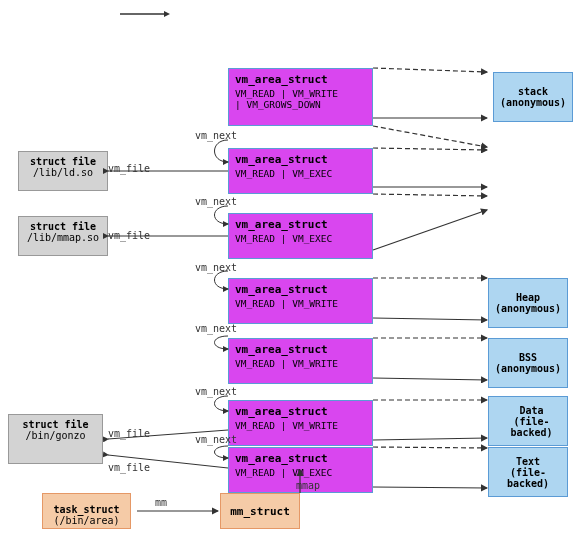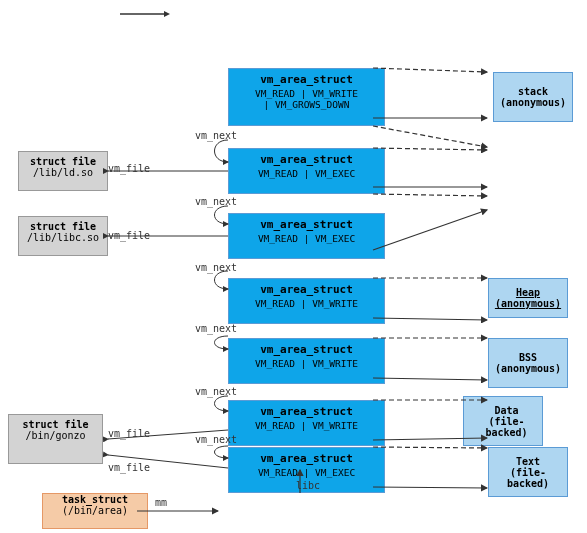--- a/index.html
+++ b/index.html
@@ -40,26 +40,25 @@
       align-items: center;
     }
     .legend-line svg {
       width: 50px;
       height: 12px;
     }
 
     
     .vma-box {
       position: absolute;
-      background: #0ea5e9;
+      background: #d946ef;
       border: 1px solid #5b9bd5;
-      text-align: center;
       padding: 4px 6px;
       font-size: 10px;
-      width: 157px;
+      width: 145px;
     }
     .vma-box .title {
       font-weight: bold;
       font-size: 11px;
       margin-bottom: 2px;
     }
     .vma-box .perms {
       font-size: 9.5px;
     }
 
@@ -91,22 +90,22 @@
       font-weight: bold;
     }
 
     
     .task-box {
       position: absolute;
       background: #f5cba7;
       border: 1px solid #e59866;
       text-align: center;
       font-size: 10px;
-      padding: 0 8px;
-      width: 106px;
+      padding: 10px 8px;
+      width: 89px;
     }
     .mm-box {
       position: absolute;
       background: #f5cba7;
       border: 1px solid #e59866;
       text-align: center;
       font-size: 11px;
       font-weight: bold;
       padding: 6px 8px;
       width: 80px;
@@ -179,68 +178,71 @@
   <div class="vma-box" style="top:447px;left:228px;height:46px;">
     <div class="title">vm_area_struct</div>
     <div class="perms">VM_READ | VM_EXEC</div>
   </div>
 
   <div class="region-box" style="top:72px;left:493px;height:50px;">
     <div>stack<br>(anonymous)</div>
   </div>
 
 
-  <div class="region-box" style="top:278px;left:488px;height:40px;text-decoration:underline;">
+  <div class="region-box" style="top:278px;left:488px;height:50px;">
     <div>Heap<br>(anonymous)</div>
   </div>
 
   <div class="region-box" style="top:338px;left:488px;height:50px;">
     <div>BSS<br>(anonymous)</div>
   </div>
 
-  <div class="region-box" style="top:396px;left:463px;height:50px;padding-left:7px;">
+  <div class="region-box" style="top:396px;left:488px;height:50px;padding-left:7px;">
     <div>Data<br>(file-<br>backed)</div>
   </div>
 
   <div class="region-box" style="top:447px;left:488px;height:50px;">
     <div>Text<br>(file-<br>backed)</div>
   </div>
 
   <div class="struct-box" style="top:151px;left:18px;height:40px;">
     <div class="title">struct file</div>
     <div>/lib/ld.so</div>
   </div>
   <div class="struct-box" style="top:216px;left:18px;height:40px;">
     <div class="title">struct file</div>
-    <div>/lib/libc.so</div>
+    <div>/lib/mmap.so</div>
   </div>
   <div class="struct-box" style="top:414px;left:8px;height:50px;width:95px;">
     <div class="title">struct file</div>
     <div>/bin/gonzo</div>
   </div>
 
   <div class="task-box" style="top:493px;left:42px;height:36px;">
     <div style="font-weight:bold">task_struct</div>
     <div>(/bin/area)</div>
+  </div>
+  <div class="mm-box" style="top:493px;left:220px;height:36px;">
+    <span>mm_struct</span>
   </div>
 
   <div class="label-text" style="top:130px;left:195px;">vm_next</div>
   <div class="label-text" style="top:196px;left:195px;">vm_next</div>
   <div class="label-text" style="top:262px;left:195px;">vm_next</div>
   <div class="label-text" style="top:323px;left:195px;">vm_next</div>
   <div class="label-text" style="top:386px;left:195px;">vm_next</div>
   <div class="label-text" style="top:434px;left:195px;">vm_next</div>
 
   <div class="label-text" style="top:163px;left:108px;">vm_file</div>
   <div class="label-text" style="top:230px;left:108px;">vm_file</div>
   <div class="label-text" style="top:428px;left:108px;">vm_file</div>
   <div class="label-text" style="top:462px;left:108px;">vm_file</div>
 
   <div class="label-text" style="top:497px;left:155px;">mm</div>
-  <div class="label-text" style="top:480px;left:296px;">libc</div>
+  <div class="label-text" style="top:480px;left:296px;">mmap</div>
 
   <svg class="arrows">
     <defs>
       <marker id="arrowhead-solid" markerWidth="6" markerHeight="6" refX="5" refY="3" orient="auto">
         <polygon points="0,0 6,3 0,6" fill="#333"></polygon>
       </marker>
       <marker id="arrowhead-dashed" markerWidth="6" markerHeight="6" refX="5" refY="3" orient="auto">
         <polygon points="0,0 6,3 0,6" fill="#333"></polygon>
       </marker>
       <marker id="arrowhead-left" markerWidth="6" markerHeight="6" refX="1" refY="3" orient="auto">

